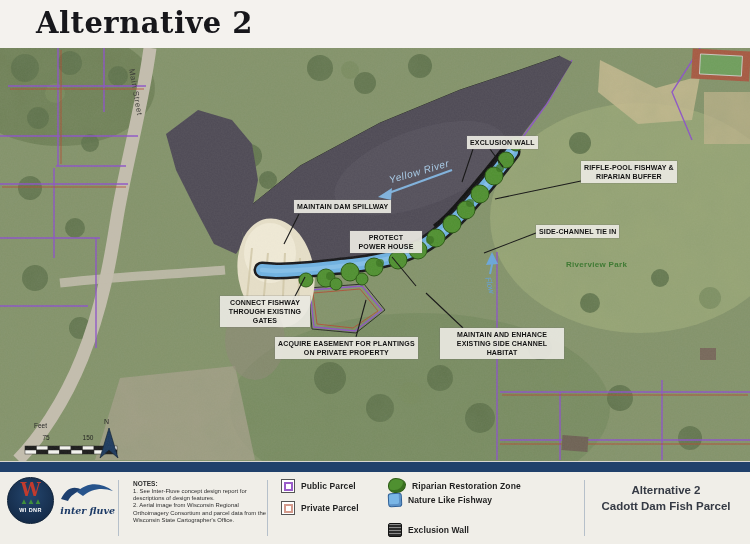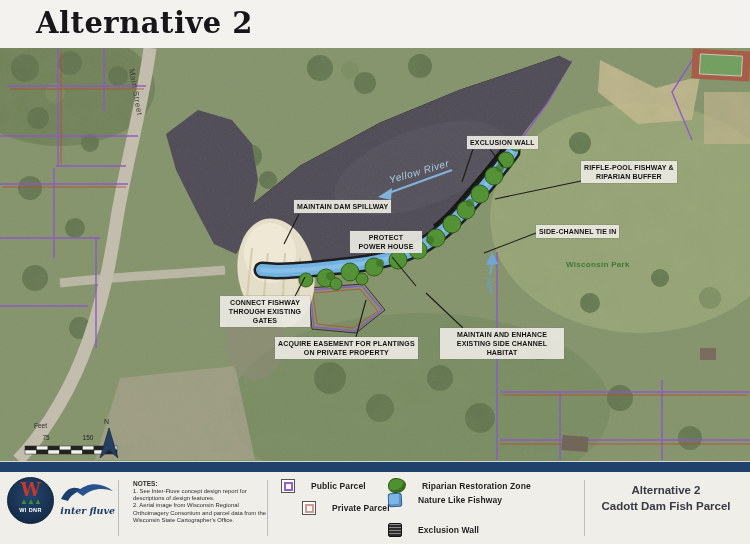--- a/index.html
+++ b/index.html
@@ -46,21 +46,21 @@
   .dnr-txt{color:#ffffff;font-size:5.5px;font-weight:bold;margin-top:2px;letter-spacing:.4px;}
 
   .ifl-logo{position:absolute;left:57px;top:9px;width:58px;text-align:right;}
   .ifl-txt{font-family:"DejaVu Serif",serif;font-style:italic;font-weight:bold;
            font-size:9.5px;color:#1c3a66;margin-top:-2px;}
 
   .notes{position:absolute;left:133px;top:8px;width:134px;color:#2e2e2e;}
   .notes-head{font-size:6.5px;font-weight:bold;margin:0 0 1px 0;}
   .notes-item{font-size:5.9px;line-height:7.2px;}
 
-  .legend-item{position:absolute;display:flex;align-items:center;gap:16px;}
+  .legend-item{position:absolute;display:flex;align-items:center;gap:6px;}
   .legend-label{font-size:8.5px;font-weight:bold;color:#1f1f1f;letter-spacing:.1px;}
 
   .ic-parcel{width:12px;height:12px;border:1px solid #555;background:#fff;
              display:flex;align-items:center;justify-content:center;flex:none;}
   .ic-parcel .inner{width:5px;height:5px;}
   .inner-public{border:2px solid #9a5cc9;}
   .inner-private{border:2px solid #d39a8c;}
   .ic-riparian{width:16px;height:13px;background:#4f9030;border:1px solid #2c5a14;flex:none;
                border-radius:45% 60% 55% 40% / 55% 45% 60% 45%;
                box-shadow:inset -2px -2px 0 rgba(30,70,10,.45);}
@@ -269,21 +269,21 @@
     <text x="104" y="376" font-size="7" fill="#222">N</text>
     <polygon points="109,380 118,410 109,402 100,410" fill="#1d3a5e" stroke="#0e1f33" stroke-width=".7"></polygon>
   </g>
 
   <rect width="750" height="413" filter="url(#grain)" opacity=".22"></rect>
 </svg>
 
   <div class="maplabel lbl-yellow">Yellow River</div>
   <div class="maplabel lbl-flow">Flow</div>
   <div class="maplabel lbl-main">Main Street</div>
-  <div class="maplabel lbl-park">Wisconsin Park</div>
+  <div class="maplabel lbl-park">Riverview Park</div>
 
   <div class="callout" style="left:467px;top:88px;">
     <span>EXCLUSION WALL</span>
   </div>
   <div class="callout" style="left:581px;top:113px;">
     <span>RIFFLE-POOL FISHWAY &amp;</span>
     <span>RIPARIAN BUFFER</span>
   </div>
   <div class="callout" style="left:536px;top:177px;">
     <span>SIDE-CHANNEL TIE IN</span>
@@ -338,21 +338,21 @@
   </div>
 
   <div class="vdiv" style="left:267px;"></div>
 
   <div class="legend-item" style="left:281px;top:7px;">
     <div class="ic-parcel">
         <div class="inner inner-public"></div>
       </div>
     <div class="legend-label">Public Parcel</div>
   </div>
-  <div class="legend-item" style="left:281px;top:29px;margin-left:21px;">
+  <div class="legend-item" style="left:281px;top:29px;">
     <div class="ic-parcel">
         <div class="inner inner-private"></div>
       </div>
     <div class="legend-label">Private Parcel</div>
   </div>
 
   <div class="legend-item" style="left:388px;top:6px;">
     <div class="ic-riparian"></div>
     <div class="legend-label">Riparian Restoration Zone</div>
   </div>

